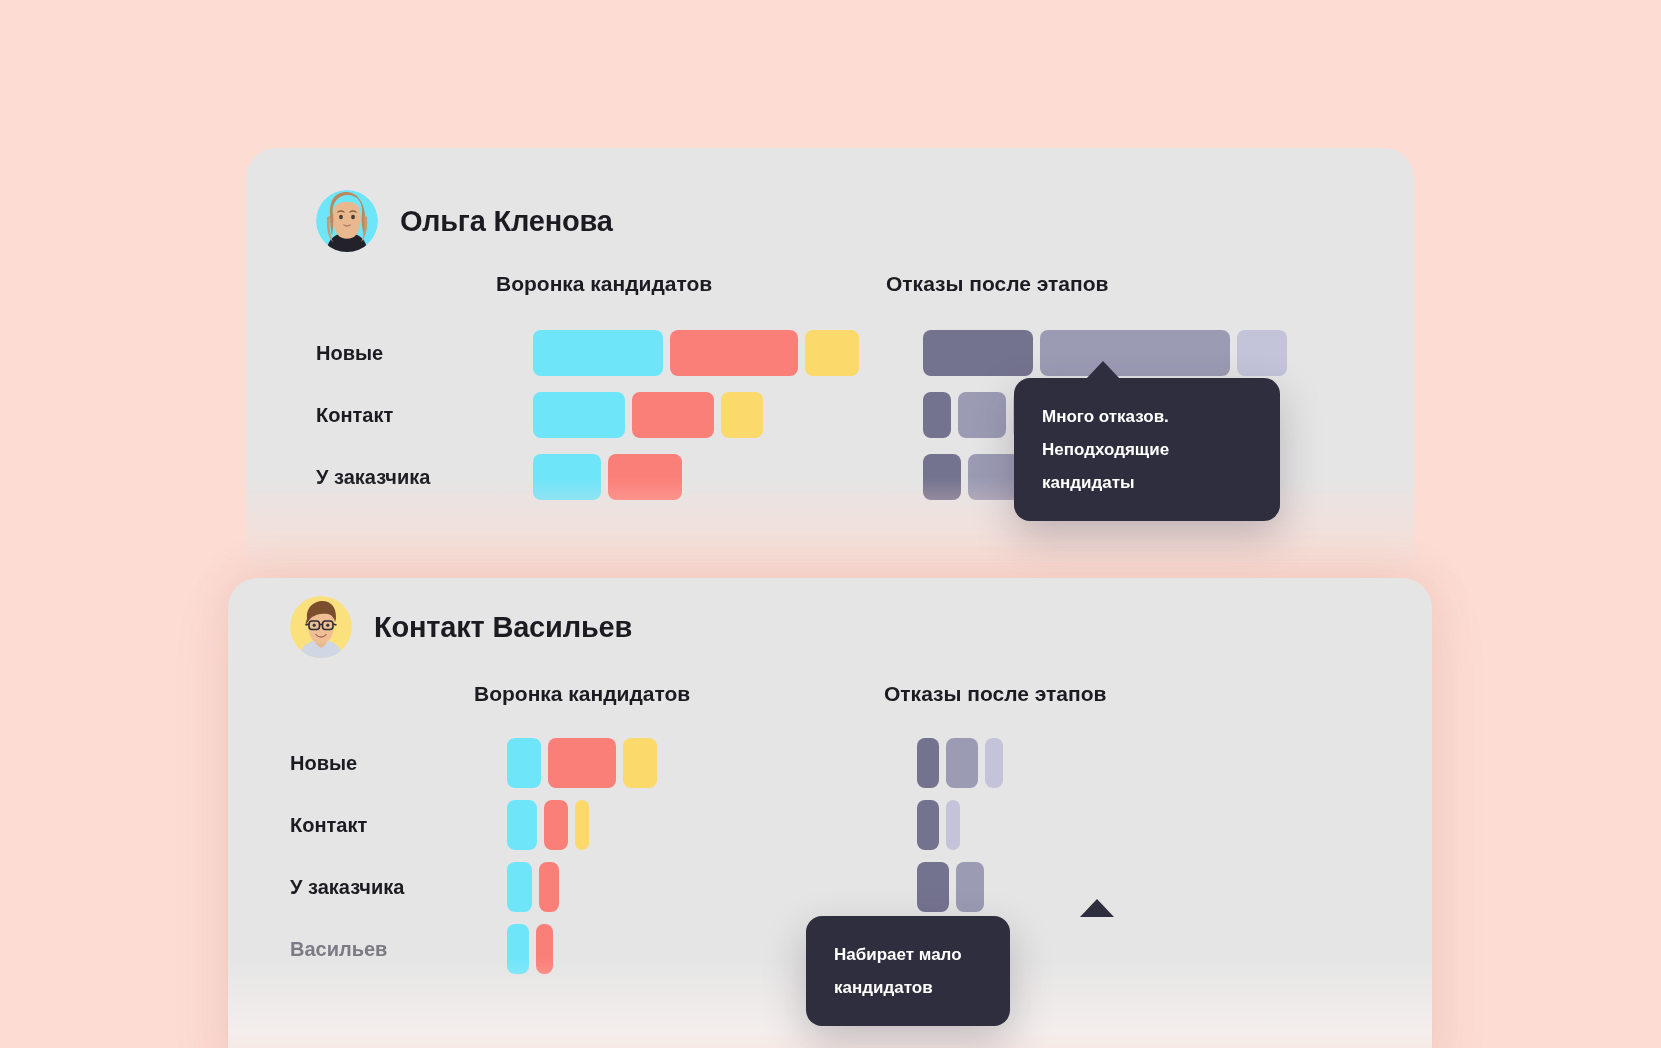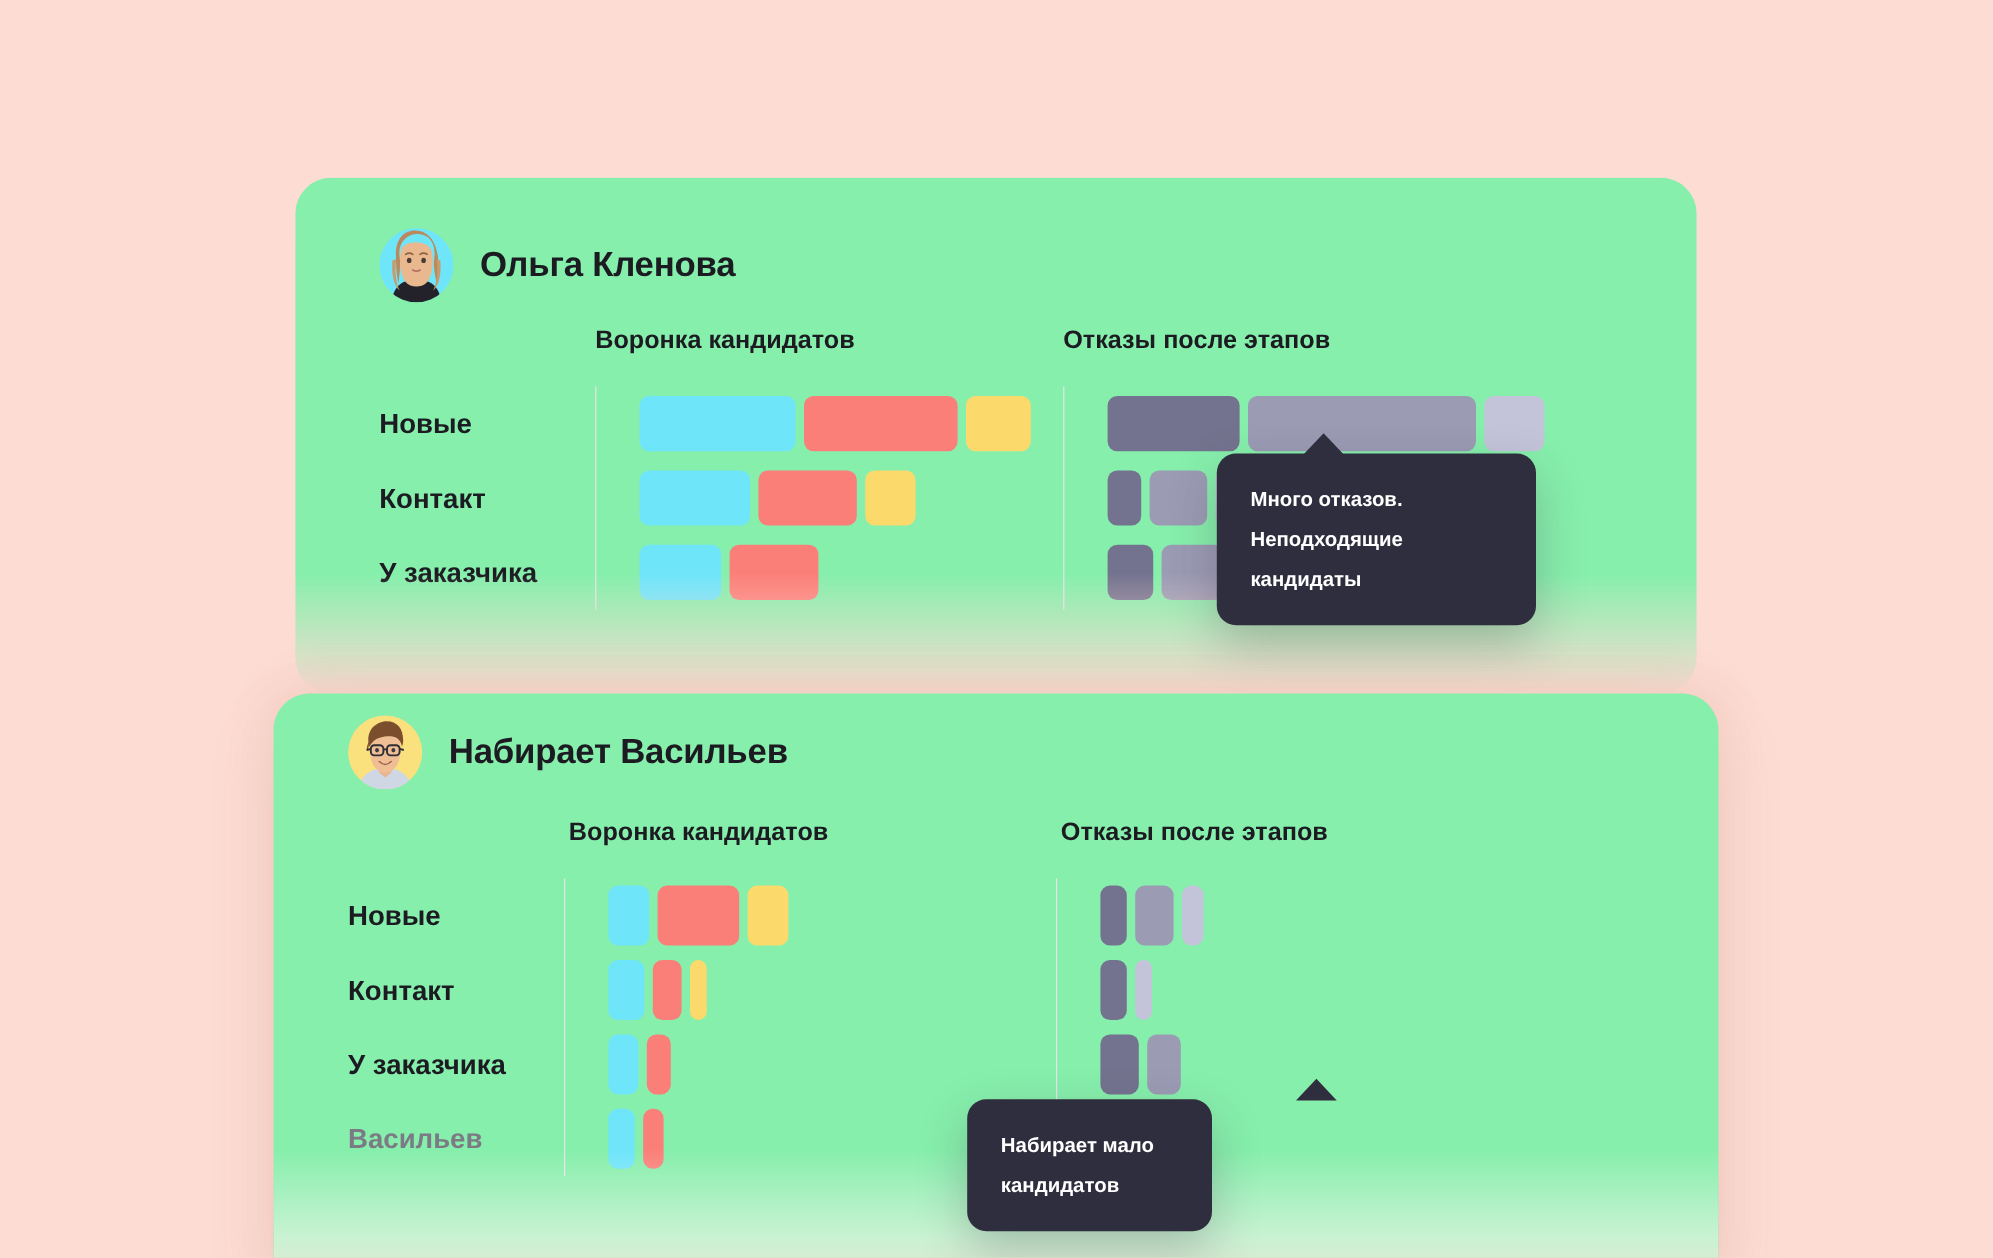--- a/index.html
+++ b/index.html
@@ -14,21 +14,21 @@
   }
 
   .stage {
     position: absolute;
     inset: 0;
   }
 
   
   .card {
     position: absolute;
-    background: #86efac;
+    background: #e5e5e5;
     border-radius: 30px;
   }
 
   .card--top {
     left: 246px;
     top: 148px;
     width: 1168px;
     height: 430px;
     box-shadow: 0 18px 50px rgba(190, 120, 100, 0.13);
     -webkit-mask-image: linear-gradient(to bottom, #000 0px, #000 330px, rgba(0,0,0,0.0) 430px);
@@ -94,21 +94,21 @@
   .label-col {
     width: 180px;
     flex: none;
     padding-top: 52px;
   }
 
   .row-label {
     height: 62px;
     display: flex;
     align-items: center;
-    font-size: 23px;
+    font-size: 20px;
     font-weight: bold;
     color: #1c1b22;
     white-space: nowrap;
     text-align: right;
   }
 
   .row-label.is-muted { color: #7c7a85; }
 
   .chart-block {
     flex: none;
@@ -291,21 +291,21 @@
             <path d="M29.5 28.5 L32.5 28.5" stroke="#2e2e36" stroke-width="1.6"></path>
             <path d="M19 28 L15.5 29" stroke="#2e2e36" stroke-width="1.6"></path>
             <path d="M43 28 L46.5 29" stroke="#2e2e36" stroke-width="1.6"></path>
             <ellipse cx="24.2" cy="29.2" rx="1.6" ry="1.8" fill="#3a3a42"></ellipse>
             <ellipse cx="37.8" cy="29.2" rx="1.6" ry="1.8" fill="#3a3a42"></ellipse>
             <path d="M26 39 Q31 43 36 39 Q31 41 26 39 Z" fill="#ffffff"></path>
             <path d="M26 38.6 Q31 43.4 36 38.6" stroke="#a9614c" stroke-width="1.3" fill="none" stroke-linecap="round"></path>
           </g>
         </svg>
       </div>
-      <div class="person-name">Набирает Васильев</div>
+      <div class="person-name">Контакт Васильев</div>
     </div>
 
     <div class="charts">
 
       <div class="label-col">
         <div class="row-label">Новые</div>
         <div class="row-label">Контакт</div>
         <div class="row-label">У заказчика</div>
         <div class="row-label is-muted">Васильев</div>
       </div>

